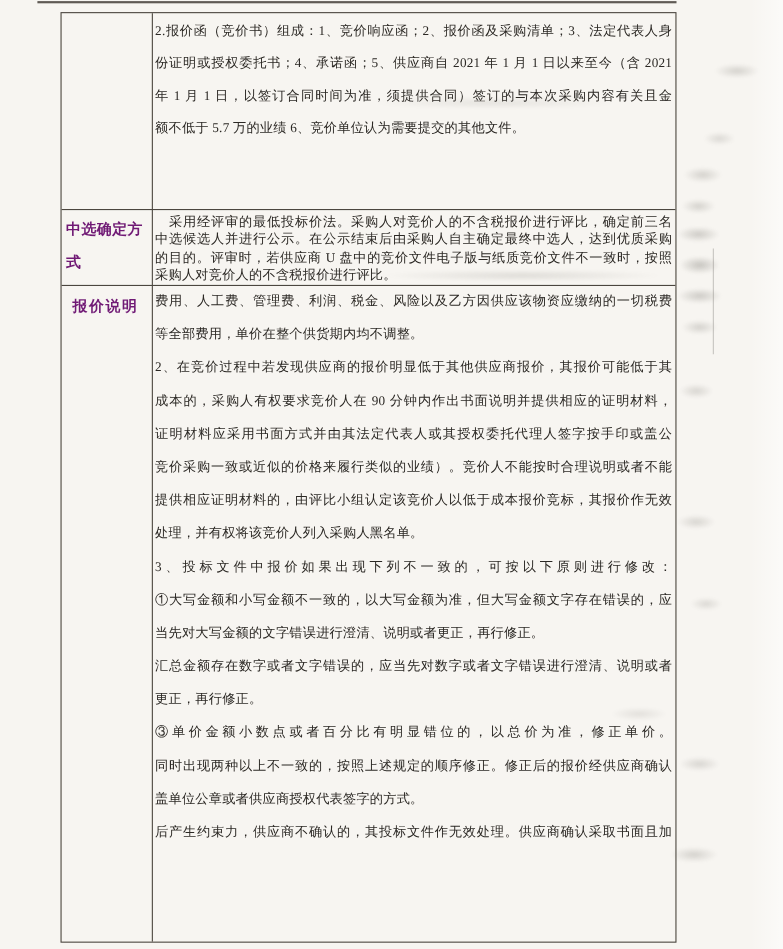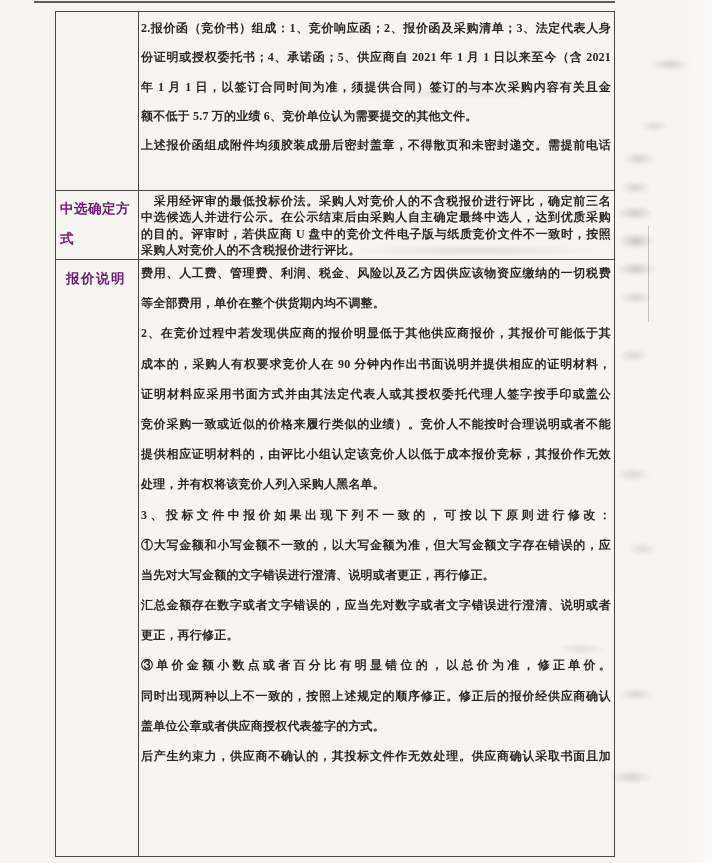--- a/index.html
+++ b/index.html
@@ -27,21 +27,21 @@
   }
   .table-frame{
     position:absolute;left:55px;top:11px;width:560px;height:846px;
     border:1.4px solid #4b463f;box-sizing:border-box;
   }
   .v-div{position:absolute;left:82px;top:0;bottom:0;width:0;border-left:1.3px solid #4b463f;}
   .h-div{position:absolute;left:0;right:0;height:0;border-top:1.3px solid #4b463f;}
   .h-div.d1{top:178px;}
   .h-div.d2{top:247px;}
 
-  .row-content{position:absolute;left:141px;width:470px;font-weight:bold;}
+  .row-content{position:absolute;left:141px;width:470px;}
   .rc1{top:11px;padding-top:3px;--lh:29.3px;}
   .rc2{top:190px;padding-top:3px;--lh:16.4px;font-size:11.6px;}
   .rc3{top:258px;--lh:30.2px;}
   .row-content{font-size:12px;letter-spacing:.2px;}
 
   .tline{
     height:var(--lh);line-height:var(--lh);
     overflow:hidden;white-space:nowrap;
     text-align:left;
   }
@@ -81,21 +81,20 @@
     <div class="v-div"></div>
     <div class="h-div d1"></div>
     <div class="h-div d2"></div>
   </div>
 
   <div class="row-content rc1">
       <div class="tline fill">2.报价函（竞价书）组成：1、竞价响应函；2、报价函及采购清单；3、法定代表人身</div>
       <div class="tline fill">份证明或授权委托书；4、承诺函；5、供应商自 2021 年 1 月 1 日以来至今（含  2021</div>
       <div class="tline fill">年 1 月 1 日，以签订合同时间为准，须提供合同）签订的与本次采购内容有关且金</div>
       <div class="tline">额不低于 5.7 万的业绩 6、竞价单位认为需要提交的其他文件。</div>
-      <div class="tline fill">上述报价函组成附件均须胶装成册后密封盖章，不得散页和未密封递交。需提前电话</div>
     </div>
 
   <div class="row-label rl2">
     <div class="lab">中选确定方式</div>
   </div>
   <div class="row-content rc2">
       <div class="tline fill">　采用经评审的最低投标价法。采购人对竞价人的不含税报价进行评比，确定前三名</div>
       <div class="tline fill">中选候选人并进行公示。在公示结束后由采购人自主确定最终中选人，达到优质采购</div>
       <div class="tline fill">的目的。评审时，若供应商 U 盘中的竞价文件电子版与纸质竞价文件不一致时，按照</div>
       <div class="tline">采购人对竞价人的不含税报价进行评比。</div>

